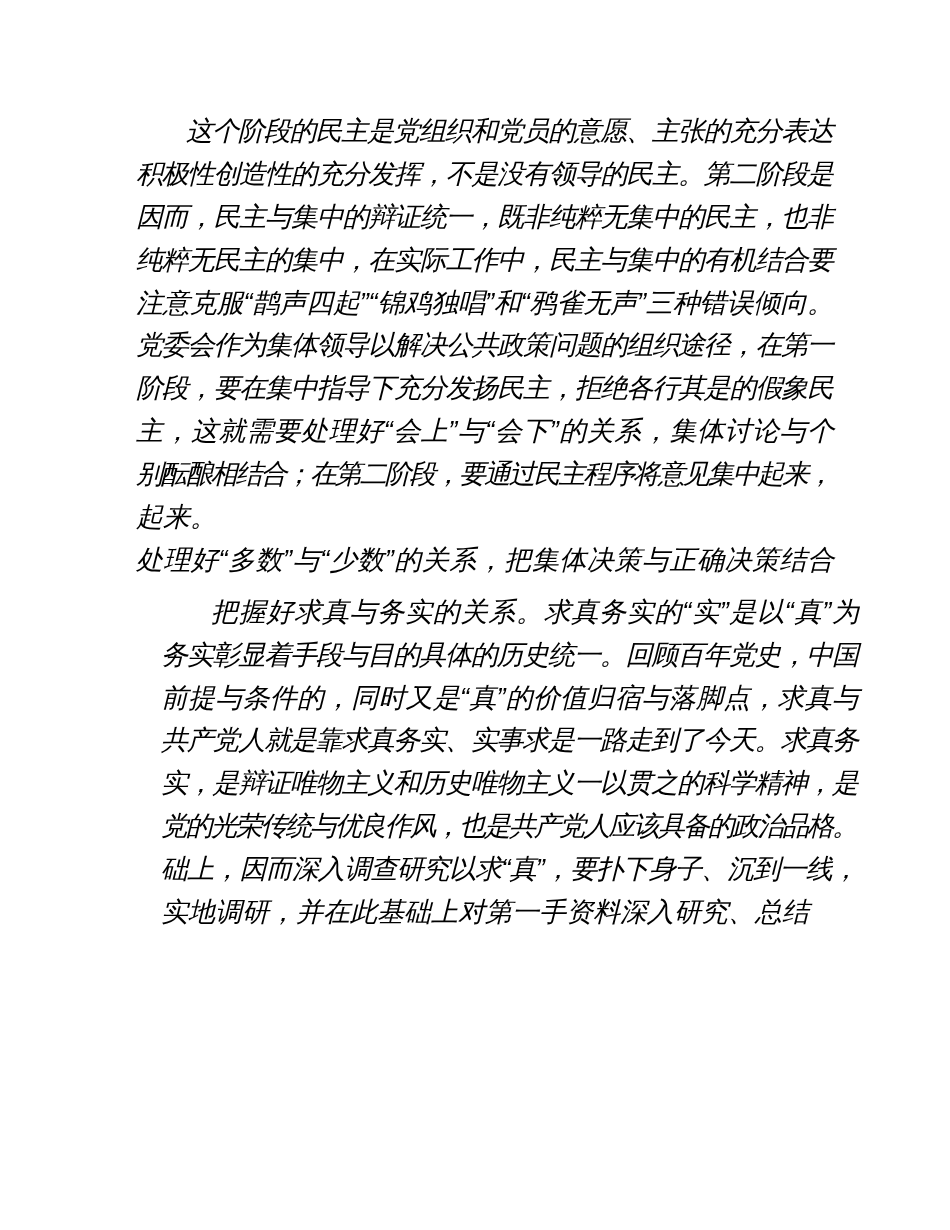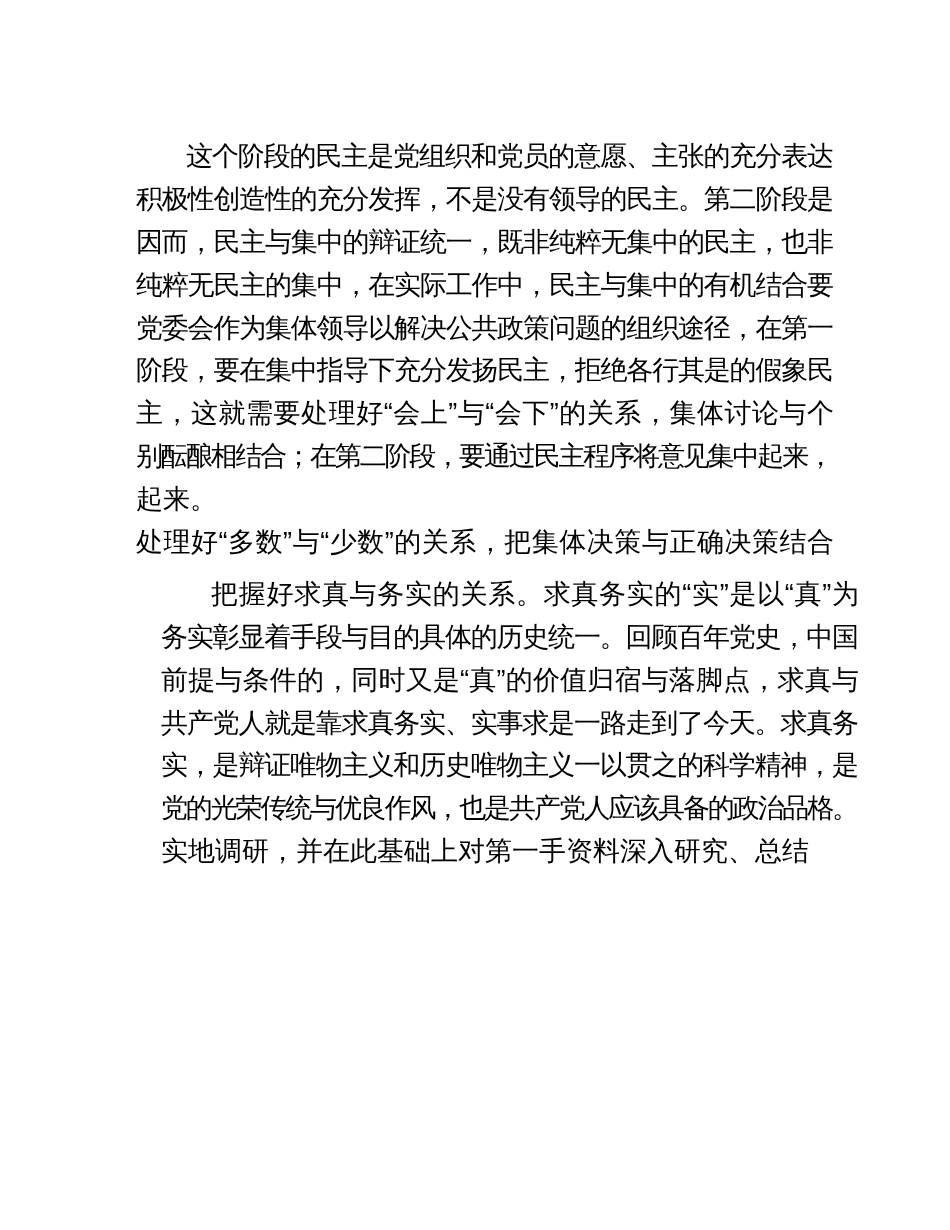--- a/index.html
+++ b/index.html
@@ -11,22 +11,23 @@
     position: relative;
     width: 950px;
     height: 1230px;
     background: #ffffff;
     overflow: hidden;
     font-family: "Liberation Sans", sans-serif;
   }
   .doc {
     position: absolute;
     left: 136px;
-    top: 132px;
+    top: 107px;
     width: 698px;
+    font-style: italic;
   }
   .paragraph { margin: 0; }
   .paragraph + .paragraph { margin-top: 9px; margin-left: 25px; }
   .text-line {
     height: 42.9px;
     overflow: visible;
   }
   .text-line svg {
     display: block;
     overflow: visible;
@@ -54,20 +55,25 @@
           </svg>
         </div>
         <div class="text-line">
           <svg width="698" height="42.9">
             <text x="0" y="33" textLength="698" lengthAdjust="spacing">因而，民主与集中的辩证统一，既非纯粹无集中的民主，也非</text>
           </svg>
         </div>
         <div class="text-line">
           <svg width="698" height="42.9">
             <text x="0" y="33" textLength="698" lengthAdjust="spacing">纯粹无民主的集中，在实际工作中，民主与集中的有机结合要</text>
+          </svg>
+        </div>
+        <div class="text-line">
+          <svg width="698" height="42.9">
+            <text x="0" y="33" textLength="698" lengthAdjust="spacing">注意克服“鹊声四起”“锦鸡独唱”和“鸦雀无声”三种错误倾向。</text>
           </svg>
         </div>
         <div class="text-line">
           <svg width="698" height="42.9">
             <text x="0" y="33" textLength="698" lengthAdjust="spacing">党委会作为集体领导以解决公共政策问题的组织途径，在第一</text>
           </svg>
         </div>
         <div class="text-line">
           <svg width="698" height="42.9">
             <text x="0" y="33" textLength="698" lengthAdjust="spacing">阶段，要在集中指导下充分发扬民主，拒绝各行其是的假象民</text>
@@ -120,18 +126,23 @@
             <text x="0" y="33" textLength="698" lengthAdjust="spacing">实，是辩证唯物主义和历史唯物主义一以贯之的科学精神，是</text>
           </svg>
         </div>
         <div class="text-line">
           <svg width="698" height="42.9">
             <text x="0" y="33" textLength="698" lengthAdjust="spacing">党的光荣传统与优良作风，也是共产党人应该具备的政治品格。</text>
           </svg>
         </div>
         <div class="text-line">
           <svg width="698" height="42.9">
+            <text x="0" y="33" textLength="698" lengthAdjust="spacing">础上，因而深入调查研究以求“真”，要扑下身子、沉到一线，</text>
+          </svg>
+        </div>
+        <div class="text-line">
+          <svg width="698" height="42.9">
             <text x="0" y="33">实地调研，并在此基础上对第一手资料深入研究、总结</text>
           </svg>
         </div>
       </div>
     </div>
 </div>
 
 </body></html>

